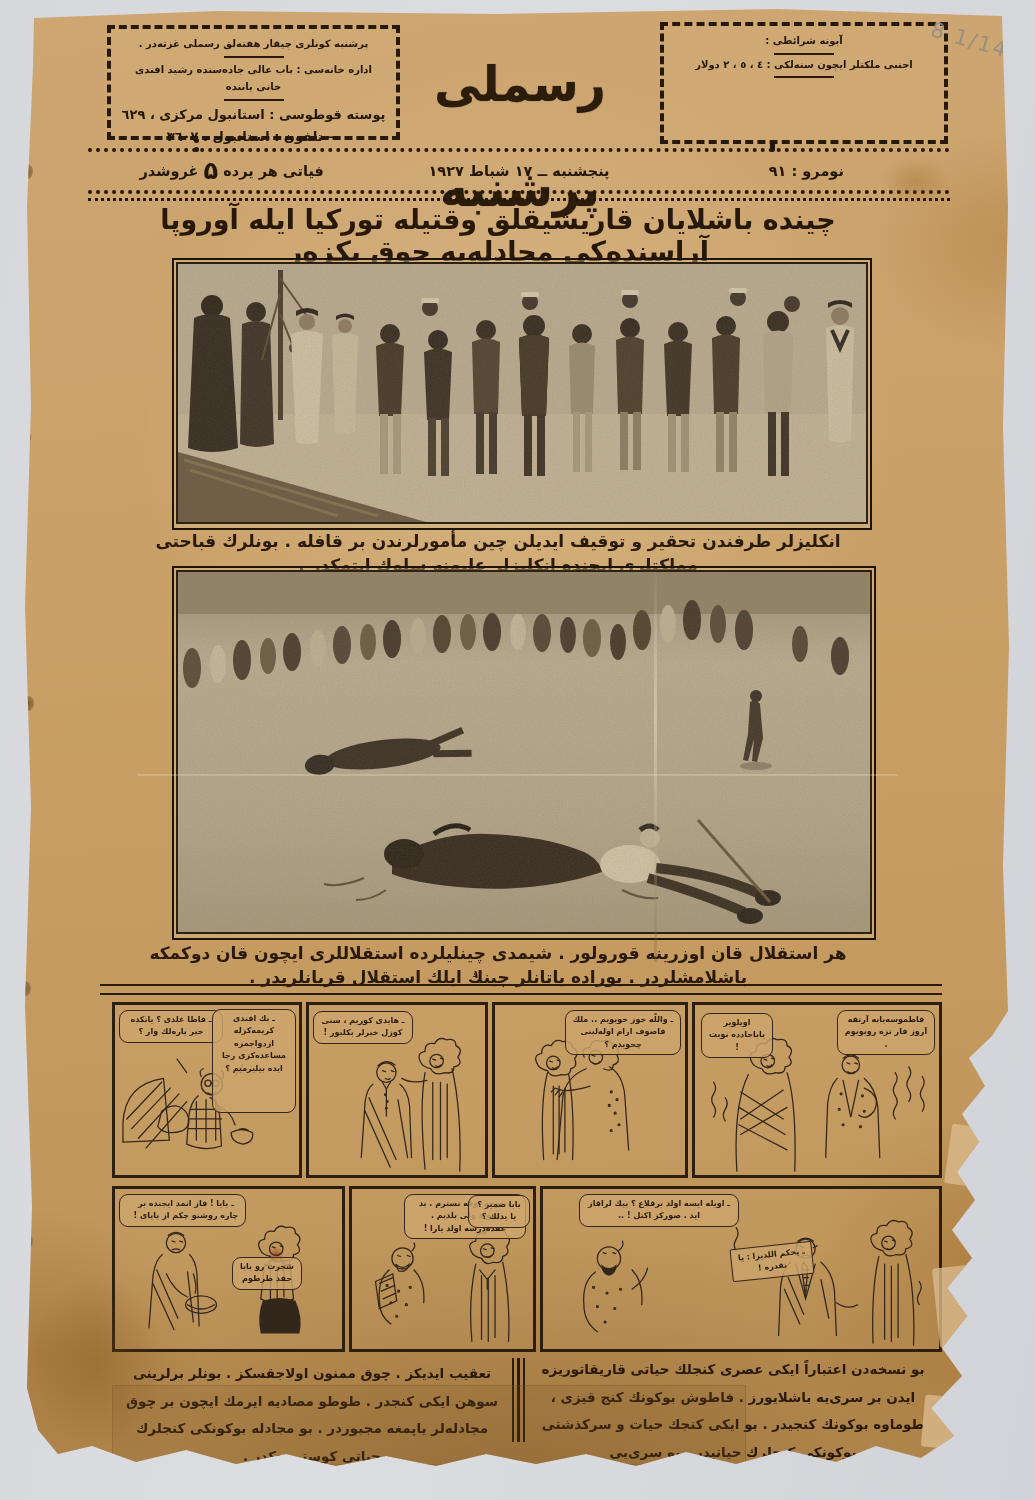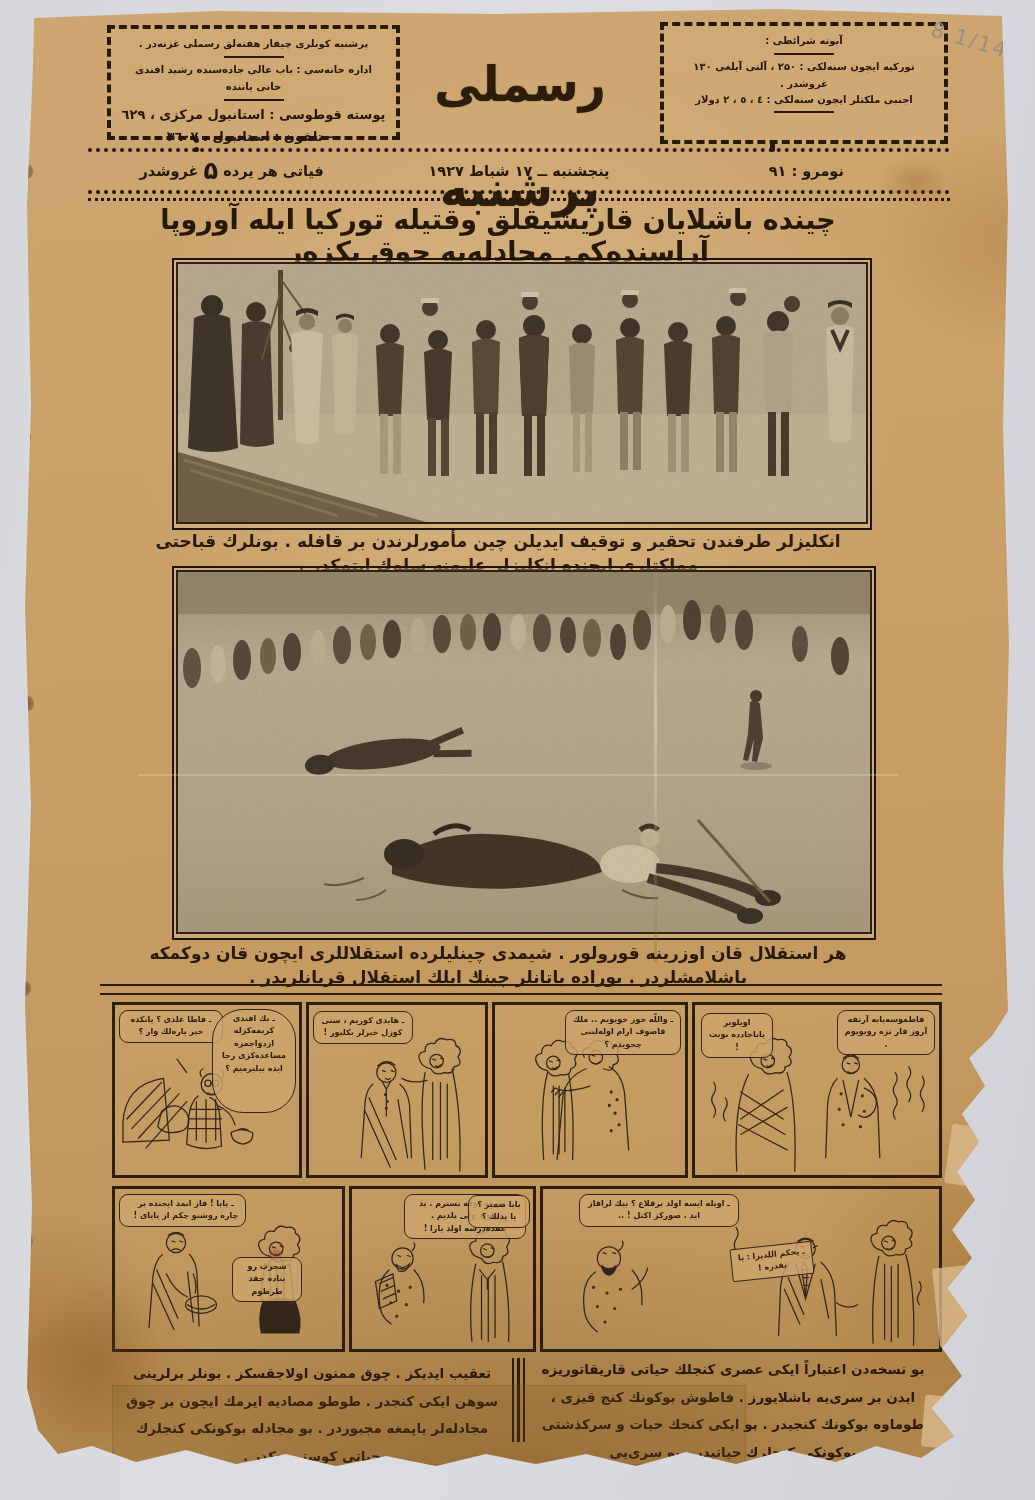--- a/index.html
+++ b/index.html
@@ -99,21 +99,20 @@
       <div class="bl">اداره خانه‌سی : باب عالی جاده‌سنده رشید افندی خانی یاننده</div>
       <div class="sep"></div>
       <div class="bl" style="font-size:13px">پوسته قوطوسی : استانبول مرکزی ، ٦٢٩ — تلفون : استانبول ، ۳٦٠۷</div>
     </div>
 
     <div class="title rtl">رسملی پرشنبه</div>
 
     <div class="mbox rtl" style="left:642px;top:16px;width:288px;height:122px;">
       <div class="bl" style="font-size:10px">آبونه شرائطی :</div>
       <div class="sep"></div>
-      <div class="bl">تورکیه ایچون سنه‌لکی : ۲۵۰ ، آلتی آیلغی ۱۳۰ غروشدر .</div>
       <div class="bl" style="margin-top:-2px">اجنبی ملکتلر ایچون سنه‌لکی : ٤ ، ٥ ، ۲ دولار</div>
       <div class="sep"></div>
     </div>
 
     <div class="stub" style="left:176px;top:132px;height:14px"></div>
     <div class="stub" style="left:752px;top:136px;height:10px"></div>
 
     <div class="datebar rtl">
       <div class="cell">نومرو : ۹۱</div>
       <div class="cell">پنجشنبه ــ ۱۷ شباط ۱۹۲۷</div>
@@ -328,21 +327,21 @@
           <circle cx="104" cy="81" r="3.2"></circle>
           <path d="M99,81 h2"></path>
         <path d="M96,91 q4,3 8,0 M89,74 q-3,-6 2,-8 M111,76 q3,-5 -1,-8"></path>
         <path d="M86,94 q-8,6 -10,22 l-2,28 q18,8 36,2 l-2,-32 q-2,-16 -10,-18"></path>
         <path d="M78,108 h32 M77,118 h33 M76,128 h33 M84,100 v40 M94,98 v44 M104,98 v42"></path>
         <path d="M106,104 q14,6 18,20"></path>
         <path d="M120,132 q10,-6 22,0 q2,10 -10,12 q-12,-2 -12,-12 z M126,130 q6,-4 12,0"></path>
         <path d="M64,56 l10,14 M132,62 l-8,12"></path>
       </svg>
       <div class="bubble" style="left:4px;top:5px;width:92px;">ـ فاطا غلدی ؟ یانکده خیر یاره‌لك وار ؟</div>
-      <div class="bubble" style="right:3px;top:4px;width:72px;height:96px;border-radius:31px;">ـ بك افندی کریمه‌کزله ازدواجمزه مساعده‌کزی رجا ایده بیلیرمیم ؟</div>
+      <div class="bubble" style="right:3px;top:4px;width:72px;height:96px;">ـ بك افندی کریمه‌کزله ازدواجمزه مساعده‌کزی رجا ایده بیلیرمیم ؟</div>
     </div>
 
     <div class="panel" style="left:288px;top:996px;width:182px;height:176px;">
       <svg viewBox="0 0 182 176">
         <circle cx="80" cy="70" r="10"></circle>
         <path d="M71,63 q9,-8 18,-1 M76,68 l3,1 M85,68 l3,1 M79,76 q3,2 5,0"></path>
         <path d="M76,80 l4,7 4,-7 M80,87 l0,28"></path>
         <circle cx="79" cy="93" r="0.9"></circle>
           <circle cx="81" cy="100" r="0.9"></circle>
           <circle cx="80" cy="107" r="0.9"></circle>
@@ -416,21 +415,21 @@
         <path d="M74,120 q14,9 28,0"></path>
         <path d="M150,64 q-6,-10 4,-12 q0,-10 10,-8 q4,-8 12,-4 q10,-2 10,6 q8,4 2,12 q6,8 -4,10 q0,8 -10,6 q-10,4 -14,-4 q-8,-2 -10,-6 z"></path>
         <circle cx="166" cy="62" r="7"></circle>
         <path d="M162,60 l3,1 M170,59 l3,1 M165,68 q3,2 5,-1"></path>
         <path d="M158,78 l4,-7 M174,78 l-4,-7"></path>
         <path d="M154,78 q12,6 26,0 l4,36 q-18,8 -34,0 z"></path>
         <path d="M160,80 v34 M167,82 v34 M174,80 v32"></path>
         <path d="M152,116 q18,-6 34,0 q8,18 4,34 l-40,0 q-4,-18 2,-34 z" style="fill:#33261a;stroke:none"></path>
       </svg>
       <div class="bubble" style="left:4px;top:5px;width:108px;padding-left:12px;">ـ یایا ! فاز انمد ایجنده بر چاره روشنو چکم از یایای !</div>
-      <div class="bubble" style="right:40px;top:68px;width:58px;">شجرت رو بناده جفد طرطوم</div>
+      <div class="bubble" style="right:40px;top:68px;width:58px;">شجرت رو یایا جفد طرطوم</div>
     </div>
 
     <div class="panel" style="left:331px;top:1180px;width:187px;height:166px;">
       <svg viewBox="0 0 187 166">
         <circle cx="52" cy="72" r="11"></circle>
         <path d="M45,78 q7,7 14,0 q-2,9 -11,7 z M47,69 l3,1 M57,69 l3,1"></path>
         <path d="M62,64 q4,-4 2,-8"></path>
         <path d="M38,84 q-12,10 -10,32 q0,16 12,24 M64,84 q12,12 10,34"></path>
         <circle cx="36" cy="100" r="1"></circle>
           <circle cx="48" cy="106" r="1"></circle>

